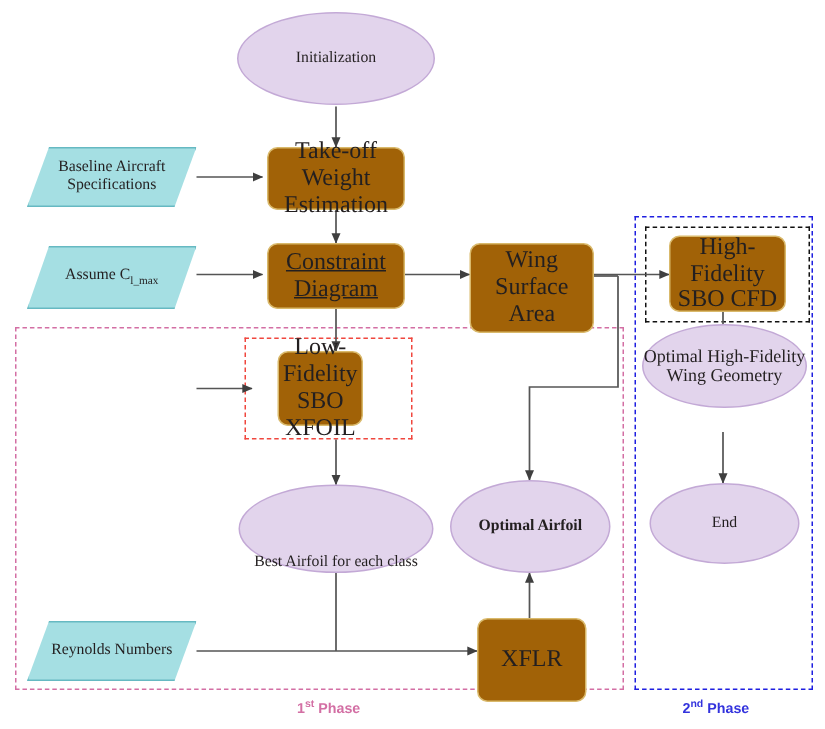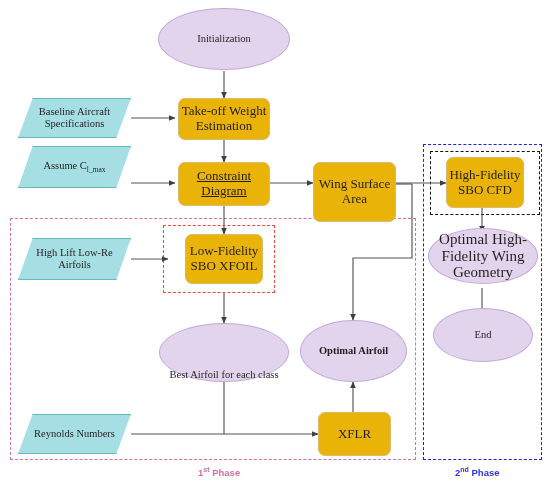--- a/index.html
+++ b/index.html
@@ -2,22 +2,22 @@
 <html><head>
 <meta charset="utf-8">
 <style>
   html,body{margin:0;padding:0;background:#ffffff;}
   body{font-family:"Liberation Serif", serif;}
   #canvas{position:relative;width:550px;height:486px;overflow:hidden;background:#fff;}
   #canvas svg{position:absolute;left:0;top:0;width:550px;height:486px;}
   .node{position:absolute;box-sizing:border-box;display:flex;align-items:center;justify-content:center;text-align:center;}
   .node .lbl{display:block;line-height:1.12;}
   
-  .proc{background:#eab308;border:1.2px solid #d9b96b;border-radius:7px;
-        font-size:13px;color:#231f20;}
+  .proc{background:#a16207;border:1.2px solid #d9b96b;border-radius:7px;
+        font-size:16px;color:#231f20;}
   
   .ell{background:#e2d4ec;border:1.2px solid #c3a9d6;border-radius:50%;
        font-size:10.5px;color:#231f20;}
   
   .data{background:#a5dfe3;border:1.2px solid #66b9c2;
         font-size:10.5px;color:#231f20;
         -webkit-clip-path:polygon(13% 0,100% 0,87% 100%,0 100%);
         clip-path:polygon(13% 0,100% 0,87% 100%,0 100%);}
   .data .lbl{padding:0 6px;}
   .grp{position:absolute;box-sizing:border-box;background:transparent;}
@@ -90,65 +90,62 @@
   </div>
 
   <div class="node data" style="left:18px;top:98px;width:113px;height:40px;">
     <span class="lbl">Baseline Aircraft Specifications</span>
   </div>
 
   <div class="node proc" style="left:178px;top:98px;width:92px;height:42px;">
     <span class="lbl">Take-off Weight Estimation</span>
   </div>
 
-  <div class="node data" style="left:18px;top:146px;width:113px;height:42px;">
+  <div class="node data" style="left:18px;top:164px;width:113px;height:42px;">
     <span class="lbl"><span>Assume C</span><span class="sub">l_max</span></span>
   </div>
 
   <div class="node proc" style="left:178px;top:162px;width:92px;height:44px;text-decoration:underline;">
     <span class="lbl">Constraint Diagram</span>
   </div>
 
   <div class="node proc" style="left:313px;top:162px;width:83px;height:60px;">
     <span class="lbl">Wing Surface Area</span>
   </div>
 
   <div class="node proc" style="left:446px;top:157px;width:78px;height:51px;">
     <span class="lbl">High-Fidelity SBO CFD</span>
   </div>
 
-  <div class="node data" style="left:18px;top:238px;width:113px;height:42px;">
-    <span class="lbl">High Lift Low-Re Airfoils</span>
-  </div>
 
-  <div class="node proc" style="left:185px;top:234px;width:78px;height:50px;">
+  <div class="node proc" style="left:185px;top:234px;width:57px;height:50px;">
     <span class="lbl">Low-Fidelity SBO XFOIL</span>
   </div>
 
-  <div class="node ell" style="left:428px;top:228px;width:110px;height:56px;font-size:15px;">
+  <div class="node ell" style="left:428px;top:216px;width:110px;height:56px;font-size:12px;">
     <span class="lbl">Optimal High-Fidelity Wing Geometry</span>
   </div>
 
   <div class="node ell" style="left:159px;top:323px;width:130px;height:59px;align-items:flex-end;">
     <span class="lbl">Best Airfoil for each class</span>
   </div>
 
   <div class="node ell" style="left:300px;top:320px;width:107px;height:62px;font-weight:bold;">
     <span class="lbl">Optimal Airfoil</span>
   </div>
 
-  <div class="node ell" style="left:433px;top:308px;width:100px;height:54px;">
+  <div class="node ell" style="left:433px;top:322px;width:100px;height:54px;">
     <span class="lbl">End</span>
   </div>
 
   <div class="node data" style="left:18px;top:414px;width:113px;height:40px;">
     <span class="lbl">Reynolds Numbers</span>
   </div>
 
-  <div class="node proc" style="left:318px;top:412px;width:73px;height:44px;">
+  <div class="node proc" style="left:318px;top:412px;width:73px;height:56px;">
     <span class="lbl">XFLR</span>
   </div>
 
   <div class="phase phase-1" style="left:198px;top:466px;">
     <span>1</span><sup>st</sup><span> Phase</span>
   </div>
 
   <div class="phase phase-2" style="left:455px;top:466px;">
     <span>2</span><sup>nd</sup><span> Phase</span>
   </div>

